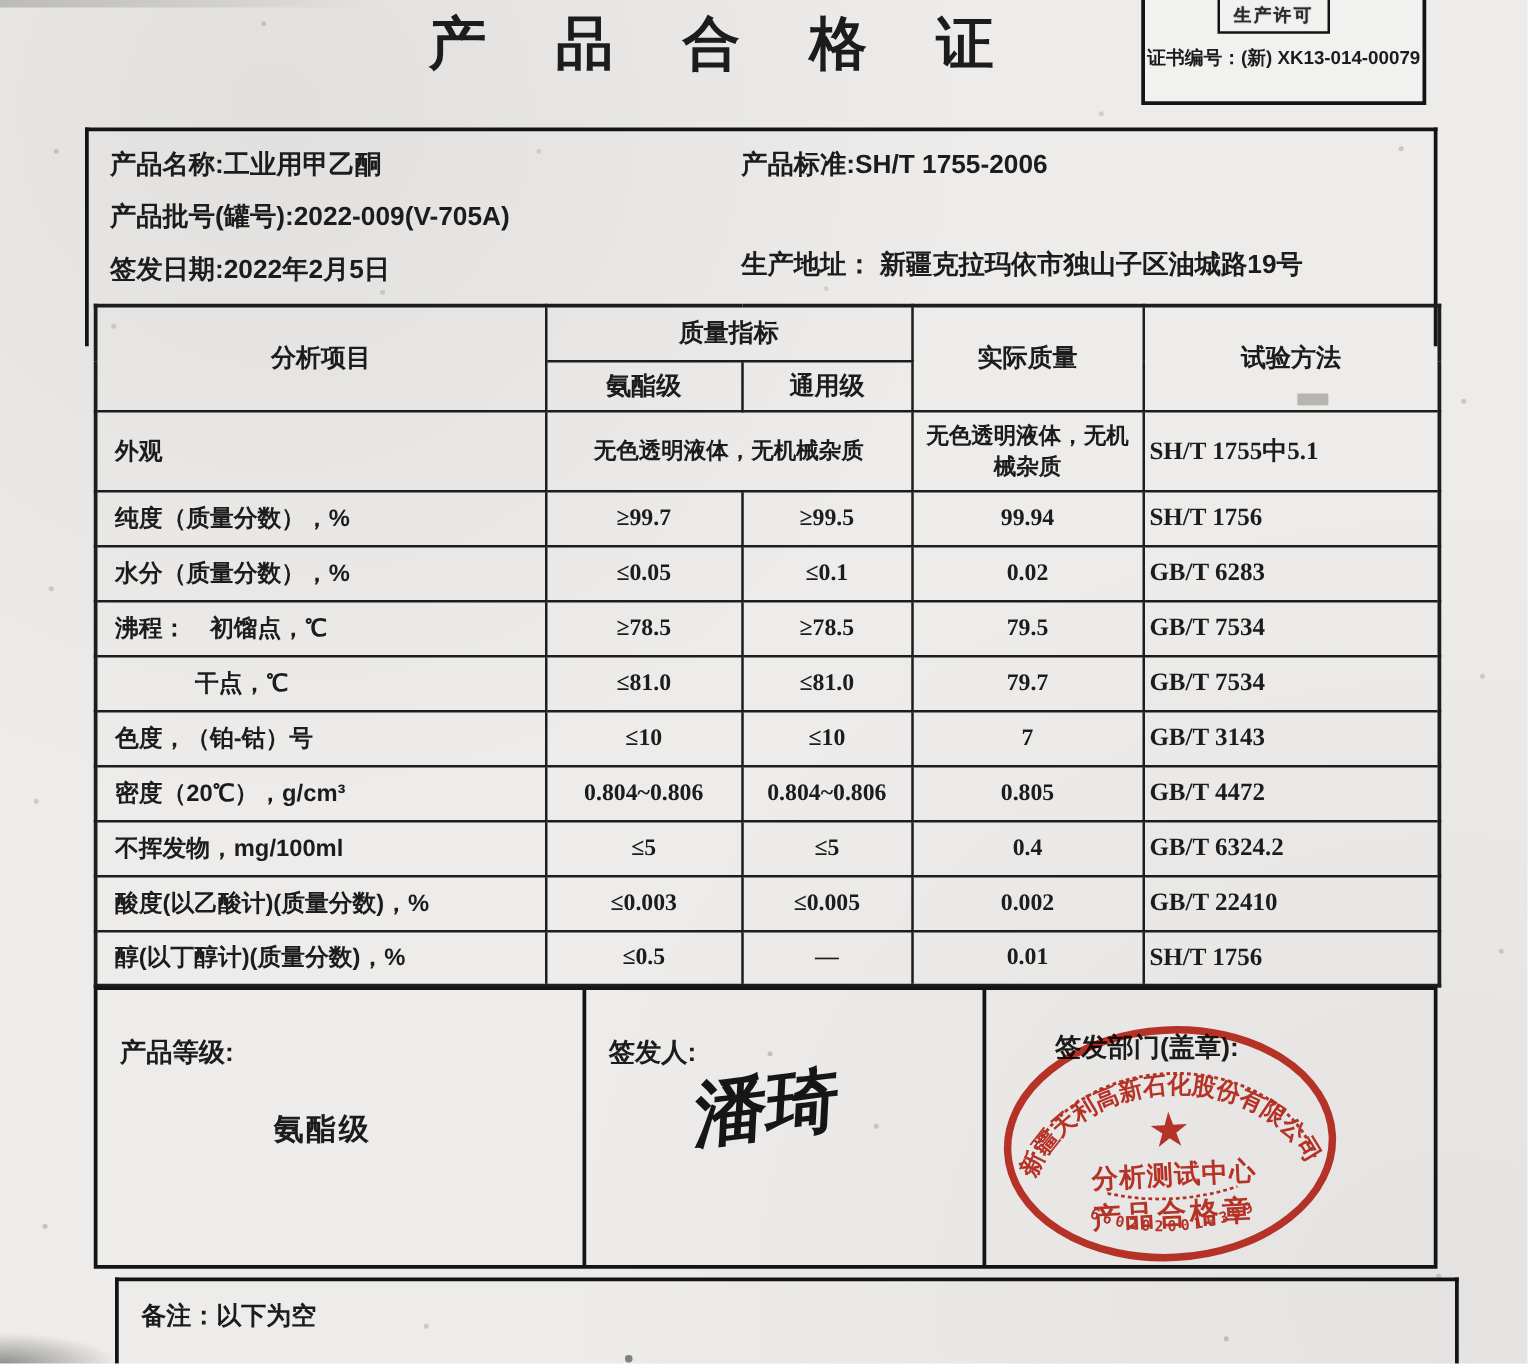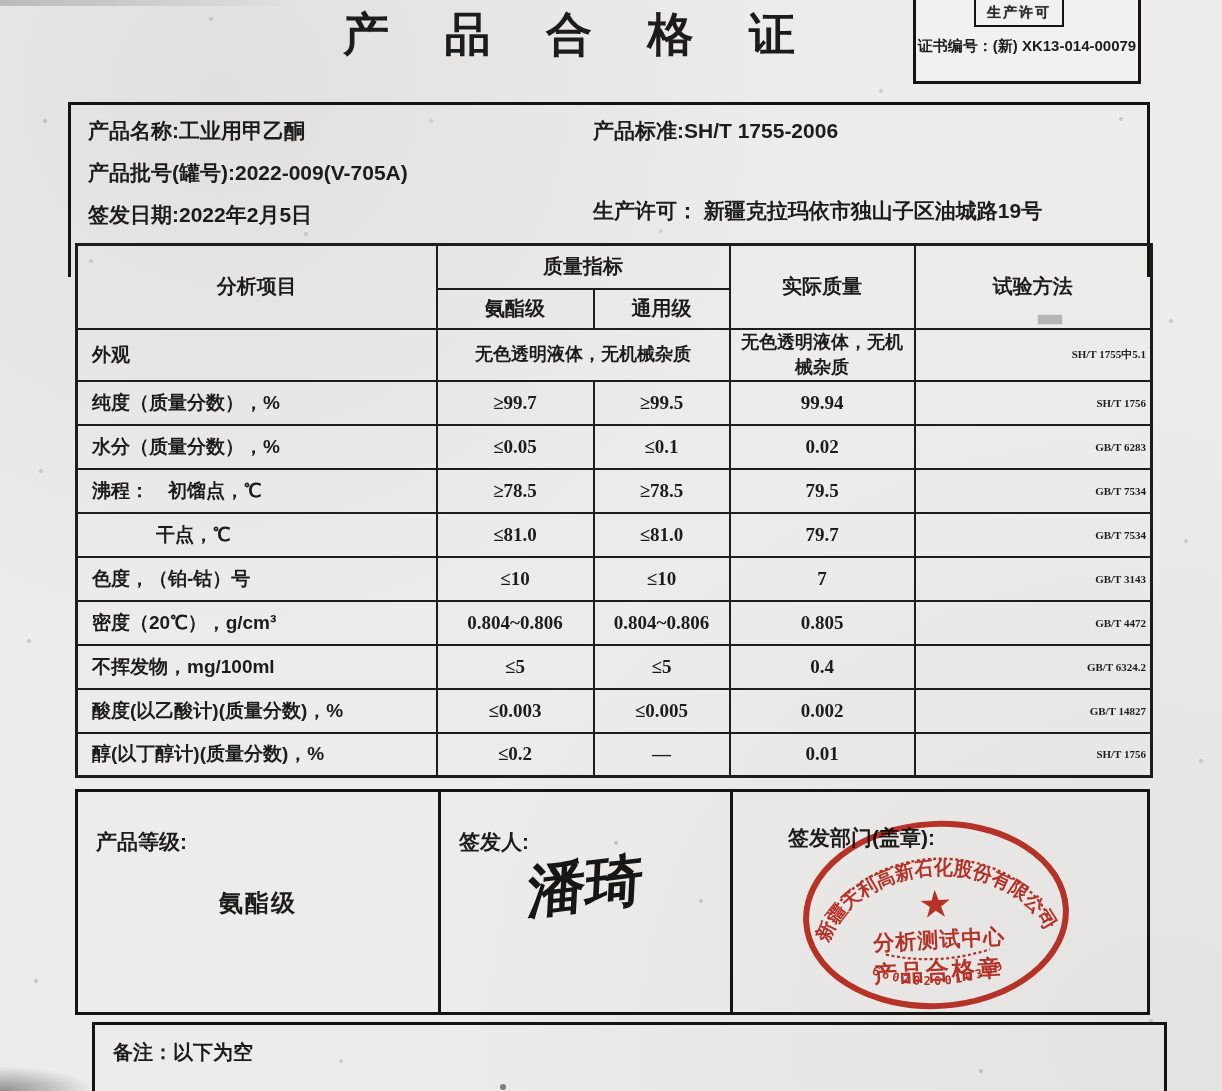--- a/index.html
+++ b/index.html
@@ -54,31 +54,31 @@
   
   table.spec { position:absolute; left:75px; top:243px; width:1075px;
     border-collapse:collapse; table-layout:fixed; }
   table.spec th, table.spec td { border:2px solid #1d1d1d; padding:0 4px; }
   table.spec { border:3px solid #1d1d1d; }
   th.h { font-size:20px; font-weight:700; text-align:center; }
   .c-item { text-align:left; padding-left:14px !important; font-size:19px; font-weight:700; }
   .c-item.indent { padding-left:78px !important; }
   .c-val { font-family:"Liberation Serif", serif; font-size:19px; font-weight:700; text-align:center;margin-left:16px; }
   .c-cjkval { font-size:18px; font-weight:700; text-align:center; line-height:1.35; }
-  .c-method { font-family:"Liberation Serif", serif; font-size:11px; font-weight:700; text-align:right; }
+  .c-method { font-family:"Liberation Serif", serif; font-size:20px; font-weight:700; text-align:left; }
   tr.hr1 { height:44px; } tr.hr2 { height:40px; }
-  tbody tr { height:44px; } tbody tr.tall { height:52px; }
+  tbody tr { height:44px; } tbody tr.tall { height:64px; }
 
   .artifact { position:absolute; left:1038px; top:315px; width:24px; height:9px;
     background:#b6b5b2; box-shadow:0 0 1px #999; z-index:3; }
 
   
   .bottom-box { position:absolute; left:75px; top:789px; width:1075px; height:226px;
     border:3px solid #141414; box-sizing:border-box; display:grid;
-    grid-template-columns:360px 292px 1fr; }
+    grid-template-columns:360px 292px 1fr;gap:28px; }
   .bcell { position:relative; }
   .bcell + .bcell { border-left:3px solid #141414; }
   .blabel { position:absolute; font-size:21px; font-weight:700; }
   .grade-value { position:absolute; left:0; top:95px; width:100%; text-align:center;
     font-size:24px; font-weight:700; letter-spacing:2px; }
   .signature { position:absolute; left:0; top:55px; width:100%; text-align:center;
     font-size:58px; font-weight:700; transform:rotate(-7deg) skewX(-10deg);
     font-family:"Liberation Serif", serif; color:#161616; }
 
   
@@ -104,21 +104,21 @@
   <div class="license-box">
     <div class="license-permit">生产许可</div>
     <div class="license-number">证书编号：(新) XK13-014-00079</div>
   </div>
 
   <div class="info-box">
     <div class="info-item" style="left:17px; top:12px;">产品名称:工业用甲乙酮</div>
     <div class="info-item" style="left:522px; top:12px;">产品标准:SH/T 1755-2006</div>
     <div class="info-item" style="left:17px; top:54px;">产品批号(罐号):2022-009(V-705A)</div>
     <div class="info-item" style="left:17px; top:96px;">签发日期:2022年2月5日</div>
-    <div class="info-item" style="left:522px; top:92px;">生产许可： 新疆克拉玛依市独山子区油城路19号</div>
+    <div class="info-item" style="left:522px; top:92px;">生产地址： 新疆克拉玛依市独山子区油城路19号</div>
   </div>
 
   <table class="spec">
     <colgroup>
         <col style="width:360px">
         <col style="width:157px">
         <col style="width:136px">
         <col style="width:185px">
         <col style="width:237px">
       </colgroup>
@@ -188,25 +188,25 @@
           <td class="c-val">≤5</td>
           <td class="c-val">≤5</td>
           <td class="c-val">0.4</td>
           <td class="c-method">GB/T 6324.2</td>
         </tr>
         <tr>
           <td class="c-item">酸度(以乙酸计)(质量分数)，%</td>
           <td class="c-val">≤0.003</td>
           <td class="c-val">≤0.005</td>
           <td class="c-val">0.002</td>
-          <td class="c-method">GB/T 14827</td>
+          <td class="c-method">GB/T 22410</td>
         </tr>
         <tr>
           <td class="c-item">醇(以丁醇计)(质量分数)，%</td>
-          <td class="c-val">≤0.2</td>
+          <td class="c-val">≤0.5</td>
           <td class="c-val">—</td>
           <td class="c-val">0.01</td>
           <td class="c-method">SH/T 1756</td>
         </tr>
       </tbody>
   </table>
 
   <div class="artifact"></div>
 
   <div class="bottom-box">

